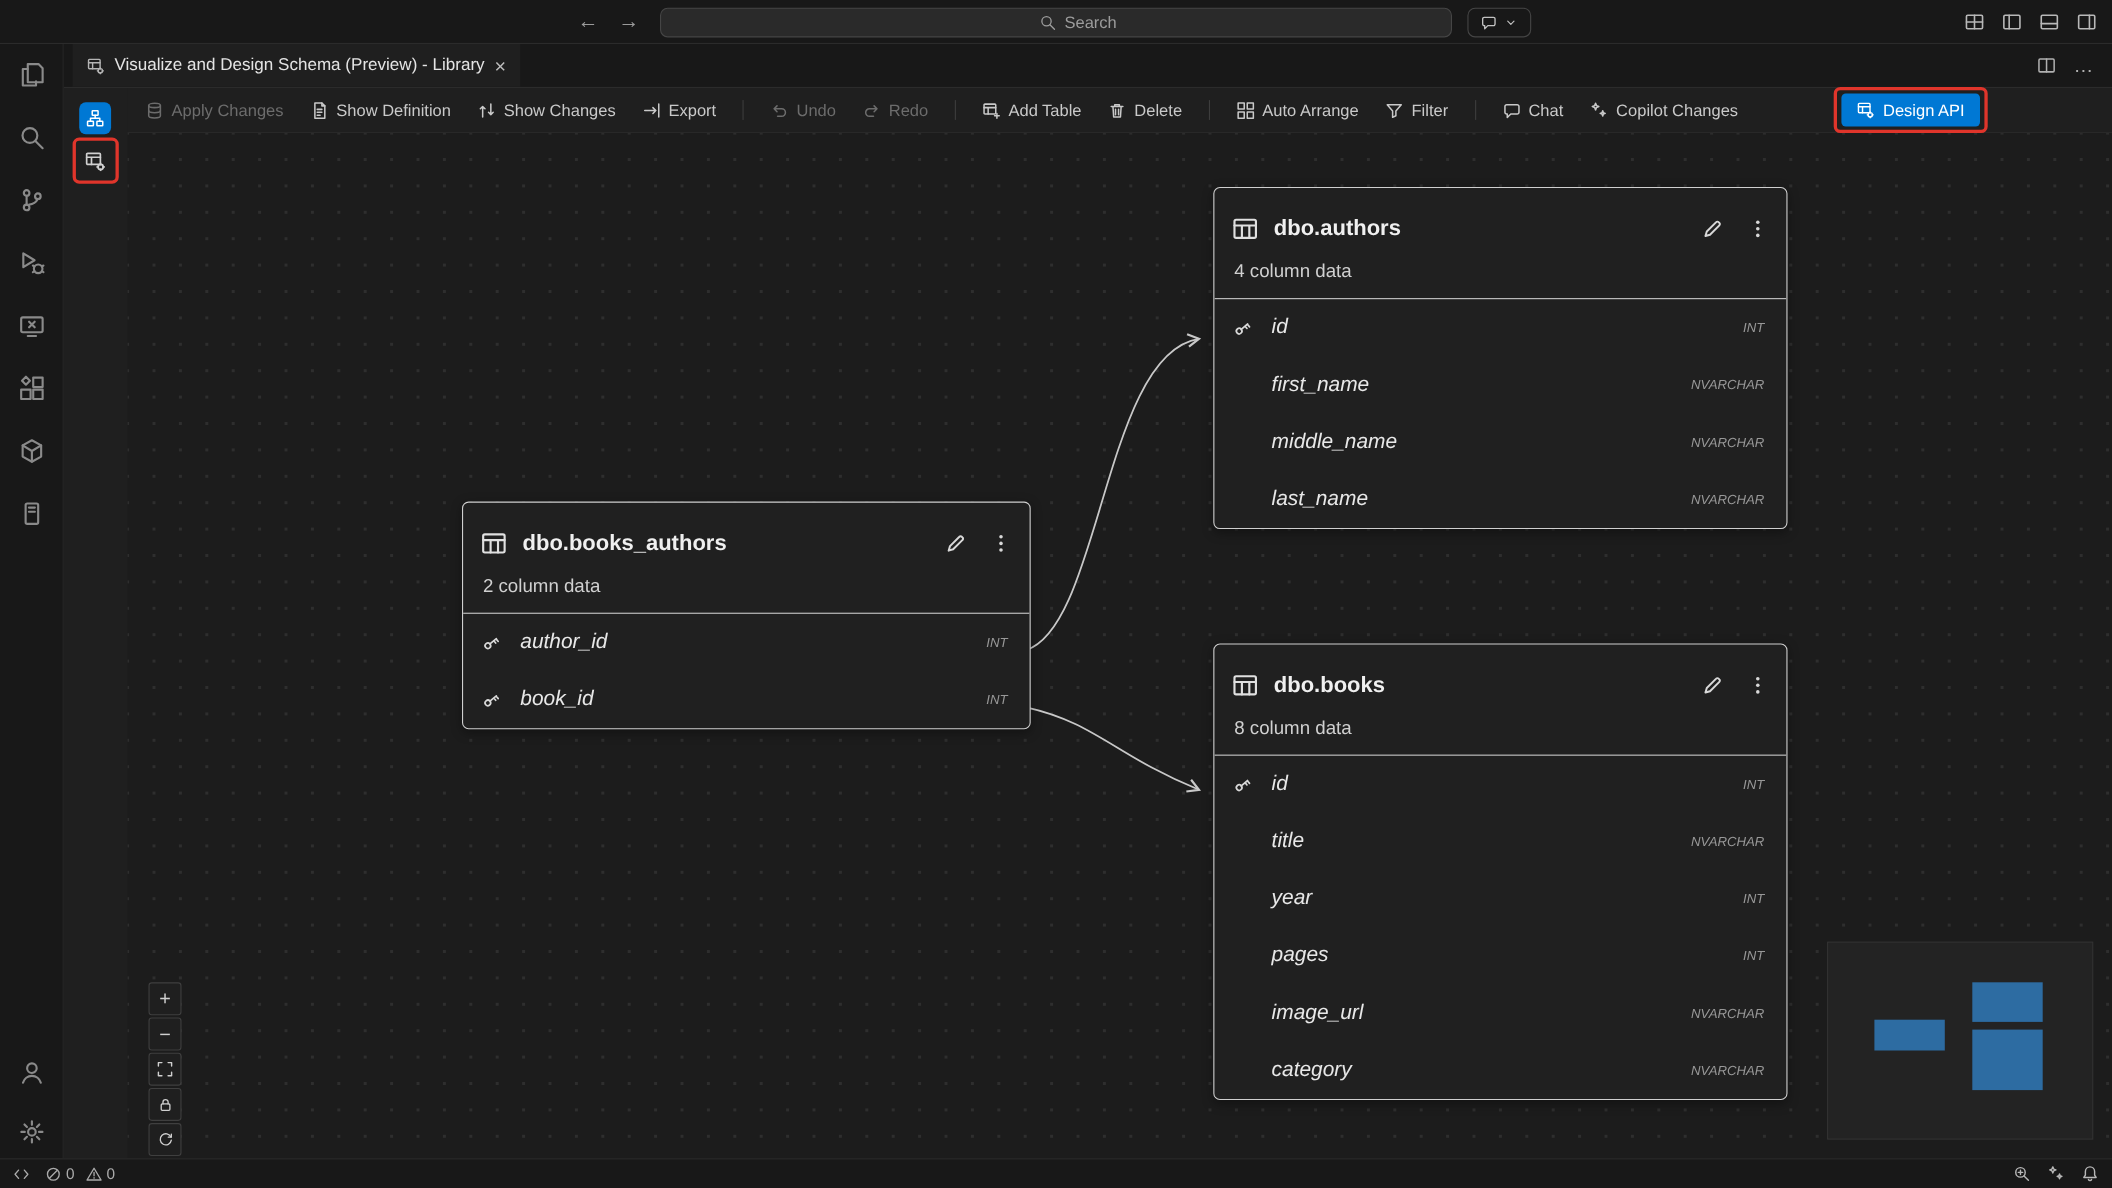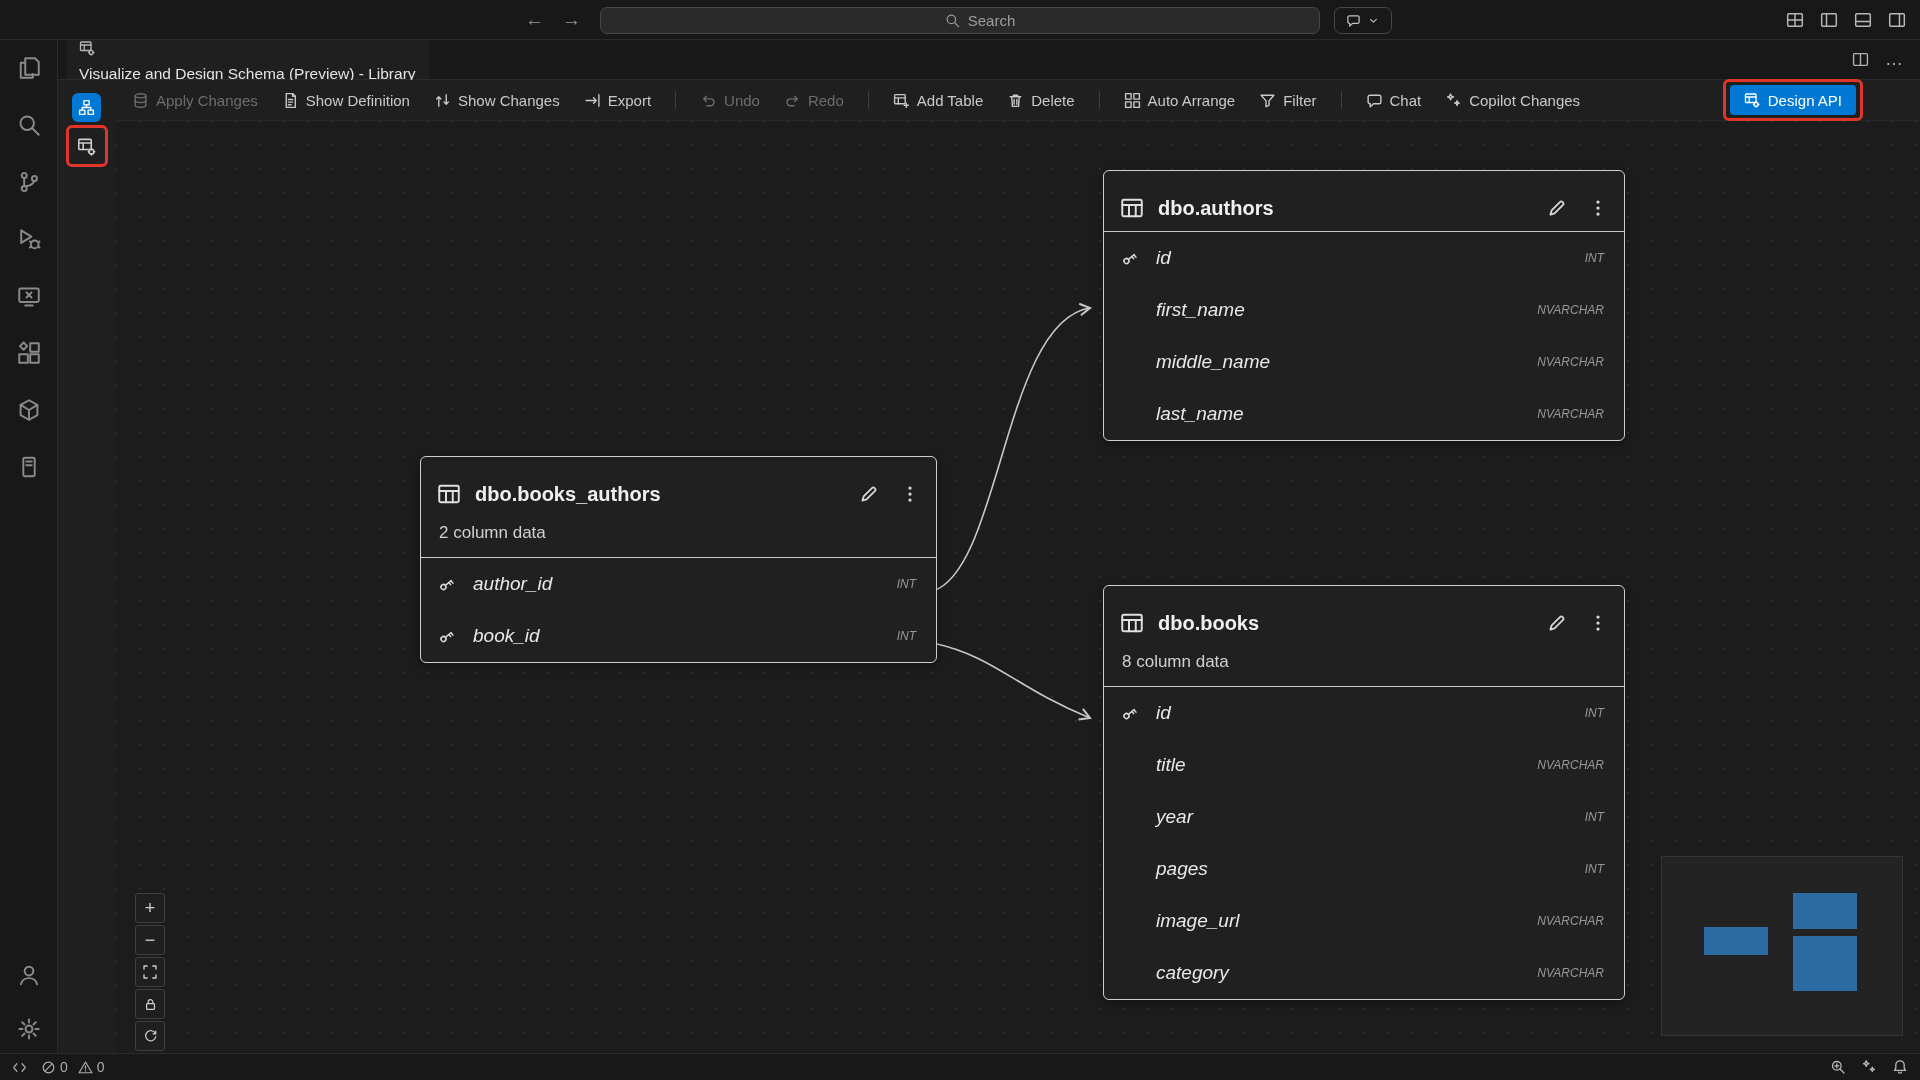--- a/index.html
+++ b/index.html
@@ -23,38 +23,38 @@
   
   .activitybar { position:absolute; left:0; top:40px; width:58px; bottom:27px; background:#181818; border-right:1px solid #2b2b2b;
     display:flex; flex-direction:column; align-items:center; padding:16px 0 12px; }
   .ab-top { display:flex; flex-direction:column; gap:33px; align-items:center; }
   .ab-bottom { margin-top:auto; display:flex; flex-direction:column; gap:30px; align-items:center; }
   .ab-icon { color:#8a8a8a; cursor:pointer; }
 
   
   .editor { position:absolute; left:58px; top:40px; right:0; bottom:27px; background:#1f1f1f; }
   .tabbar { position:absolute; left:0; top:0; right:0; height:40px; background:#181818; border-bottom:1px solid #2b2b2b; display:flex; align-items:stretch; }
-  .tab { margin-left:8px; background:#1f1f1f; display:flex; align-items:flex-start; gap:9px; padding:0 13px; color:#e4e4e4; font-size:15.5px;flex-direction:column; }
+  .tab { margin-left:8px; background:#1f1f1f; display:flex; align-items:center; gap:9px; padding:0 13px; color:#e4e4e4; font-size:15.5px; }
   .tab-close { color:#bdbdbd; font-size:18px; line-height:1; cursor:pointer; }
   .tab-actions { margin-left:auto; display:flex; align-items:center; gap:16px; padding-right:16px; color:#b0b0b0; }
   .tab-ellipsis { font-size:18px; letter-spacing:1px; cursor:pointer; }
 
   .editor-body { position:absolute; left:0; top:40px; right:0; bottom:0; }
   .minibar { position:absolute; left:0; top:0; width:58px; bottom:0; background:#1f1f1f; }
   .minibar-btn-blue { position:absolute; left:14px; top:13px; width:29px; height:29px; background:#0078d4; border-radius:6px;
     display:flex; align-items:center; justify-content:center; color:#ffffff; cursor:pointer; }
   .minibar-btn { position:absolute; left:14px; top:52px; width:29px; height:29px; display:flex; align-items:center; justify-content:center; color:#d0d0d0; cursor:pointer; }
   .red-box-minibar { position:absolute; left:8px; top:45px; width:42px; height:42px; border:3px solid #e0352b; border-radius:6px; pointer-events:none; }
 
   .ed-toolbar { position:absolute; left:58px; top:0; right:0; height:41px; background:#1f1f1f; border-bottom:1px solid #282828;
     display:flex; align-items:center; gap:24px; padding-left:16px; font-size:15px; color:#c9c9c9; }
   .tb-item { display:flex; align-items:center; gap:7px; cursor:pointer; white-space:nowrap; }
   .tb-item.disabled { color:#6c6c6c; cursor:default; }
   .tb-sep { width:1px; height:18px; background:#3d3d3d; }
-  .design-api-wrap { position:relative; margin-left:auto; margin-right:64px; }
+  .design-api-wrap { position:relative; margin-left:auto; margin-right:120px; }
   .design-api-btn { height:30px; background:#0078d4; color:#ffffff; border:none; border-radius:4px; font-size:15px;
     display:flex; align-items:center; gap:8px; padding:0 14px; cursor:pointer; font-family:inherit; }
   .red-box-api { position:absolute; left:-7px; top:-6px; right:-7px; bottom:-6px; border:3px solid #e0352b; border-radius:6px; pointer-events:none; }
 
   .canvas { position:absolute; left:58px; top:41px; right:0; bottom:0; background:#1c1c1c;
     background-image:radial-gradient(circle, #2e2e2e 1.3px, transparent 1.5px); background-size:24px 24px; background-position:12px 12px; }
   .connectors { position:absolute; left:0; top:0; pointer-events:none; }
 
   
   .table-card { position:absolute; background:#202020; border:1px solid #cfcfcf; border-radius:6px; overflow:hidden;
@@ -596,20 +596,21 @@
                     <use href="#i-pencil"></use>
                   </svg>
                 </span>
               <span class="icon">
                   <svg class="icf" width="20" height="20">
                     <use href="#i-kebab"></use>
                   </svg>
                 </span>
             </span>
           </div>
+          <div class="tc-sub">4 column data</div>
         </div>
         <div class="tc-row">
           <span class="tc-key">
               <svg class="ic" width="19" height="19">
                 <use href="#i-key"></use>
               </svg>
             </span>
           <span class="tc-col">id</span>
           <span class="tc-type">INT</span>
         </div>

